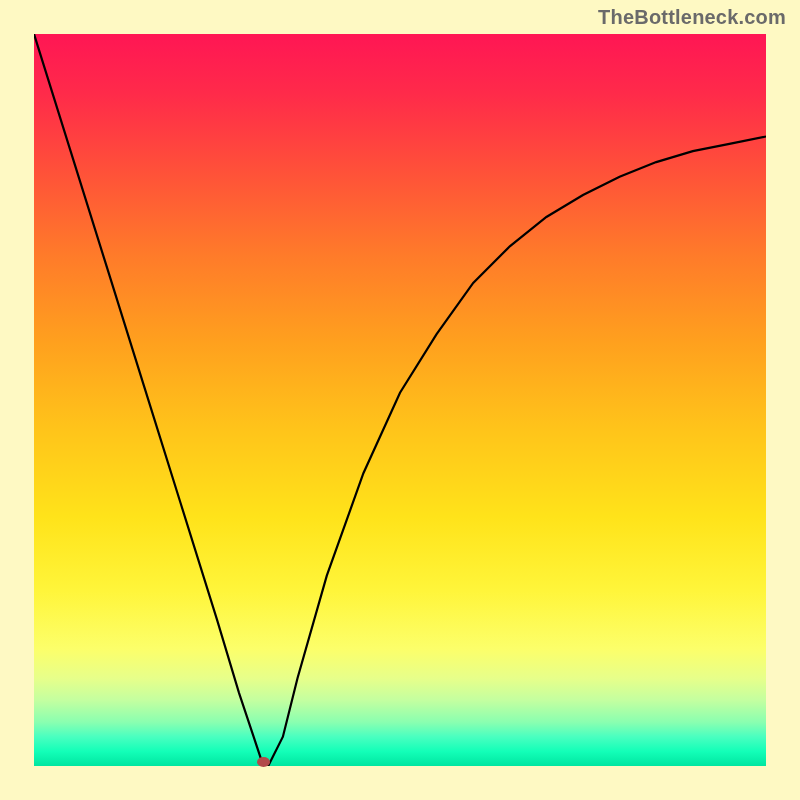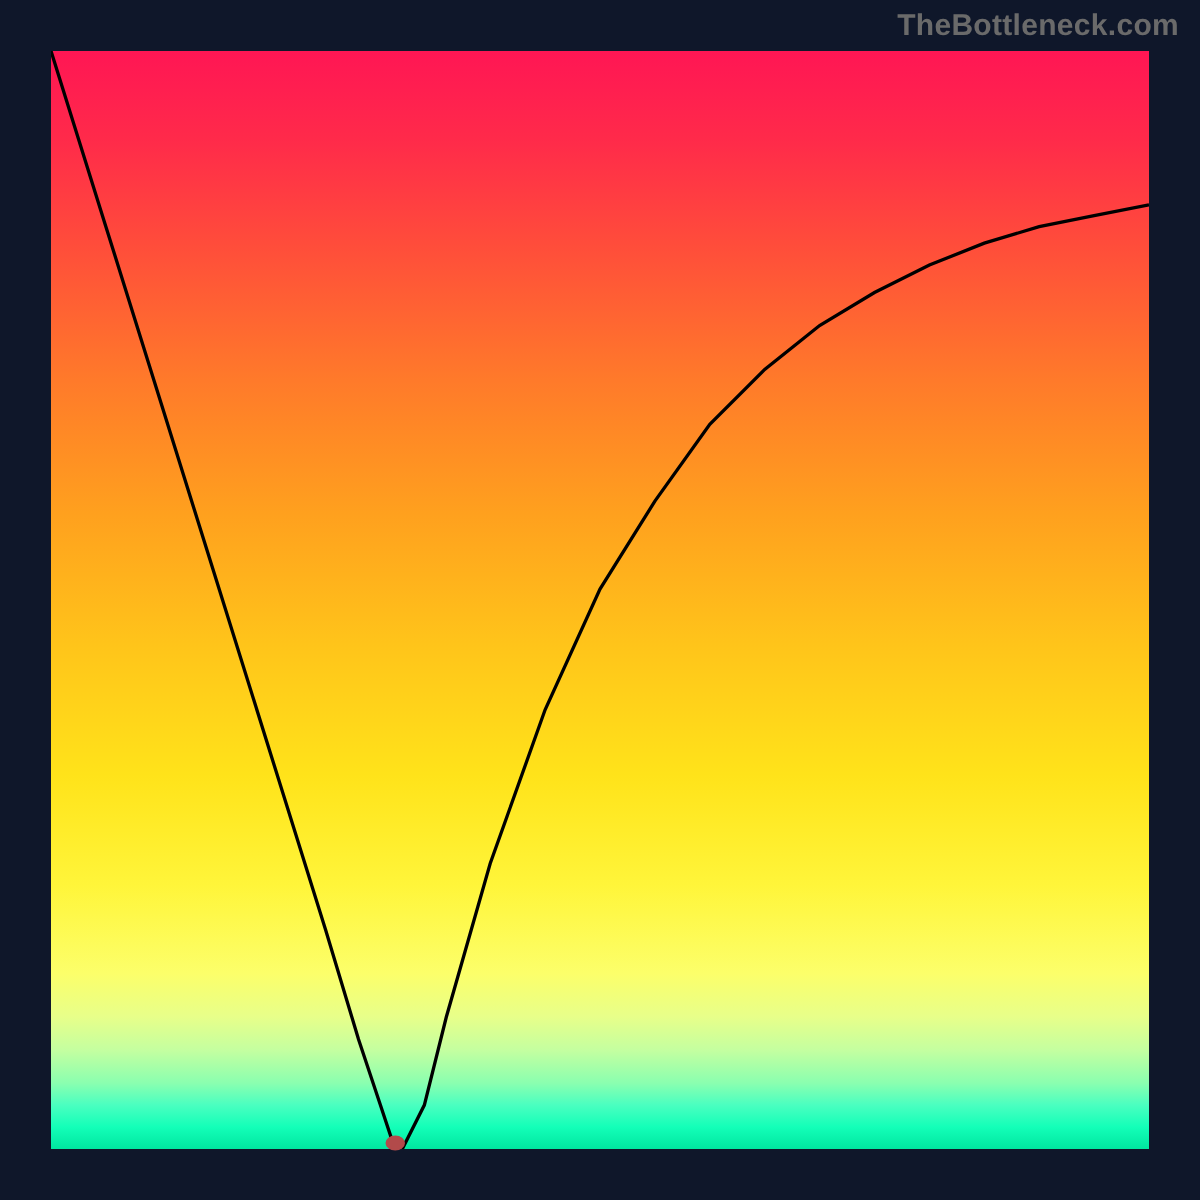--- a/index.html
+++ b/index.html
@@ -1,17 +1,17 @@
 <!DOCTYPE html>
 <html><head>
 <meta charset="utf-8">
 <style>
   * { margin: 0; padding: 0; box-sizing: border-box; }
   html, body { width: 800px; height: 800px; overflow: hidden; background: #000; }
-  .frame { position: relative; width: 800px; height: 800px; background: #0f172a; }
+  .frame { position: relative; width: 800px; height: 800px; background: #fef9c3; }
   .plot {
     position: absolute;
     left: 34px;
     top: 34px;
     width: 732px;
     height: 732px;
     background: linear-gradient(to bottom,
       #ff1654 0%,
       #ff2a4a 8%,
       #ff4e3a 18%,

